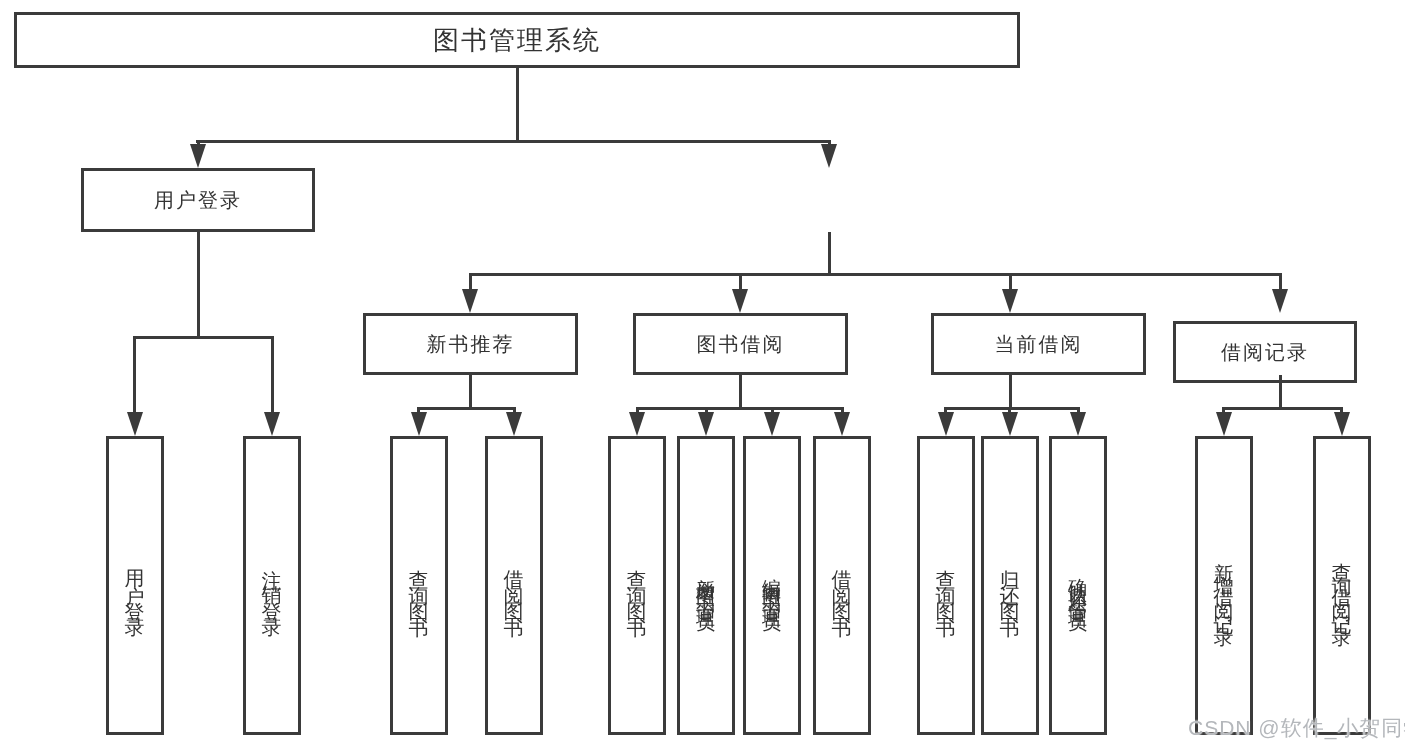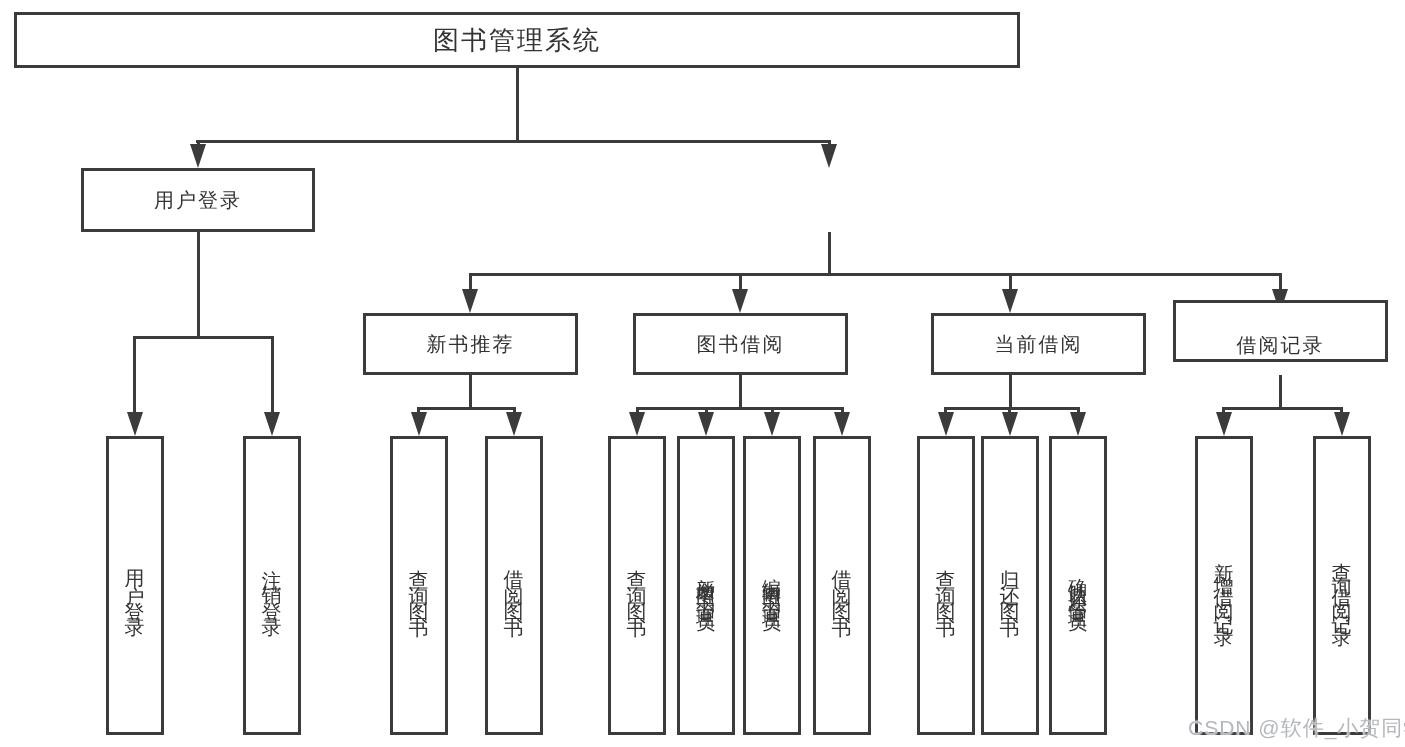--- a/index.html
+++ b/index.html
@@ -73,21 +73,21 @@
 
   <div class="box hbox" style="left:363px;top:313px;width:215px;height:62px;">
     <span>新书推荐</span>
   </div>
   <div class="box hbox" style="left:633px;top:313px;width:215px;height:62px;">
     <span>图书借阅</span>
   </div>
   <div class="box hbox" style="left:903px;top:313px;width:215px;height:62px;margin-left:28px;">
     <span>当前借阅</span>
   </div>
-  <div class="box hbox" style="left:1173px;top:300px;width:215px;height:62px;align-items:flex-end;">
+  <div class="box hbox" style="left:1173px;top:321px;width:184px;height:62px;">
     <span>借阅记录</span>
   </div>
 
   <div class="vl" style="left:469px;top:375px;height:32px;"></div>
   <div class="hl" style="left:417px;top:407px;width:99px;"></div>
   <div class="vl" style="left:417px;top:407px;height:8px;"></div>
   <div class="vl" style="left:513px;top:407px;height:8px;"></div>
   <div class="arrow" style="left:411px;top:412px;"></div>
   <div class="arrow" style="left:506px;top:412px;"></div>
 

